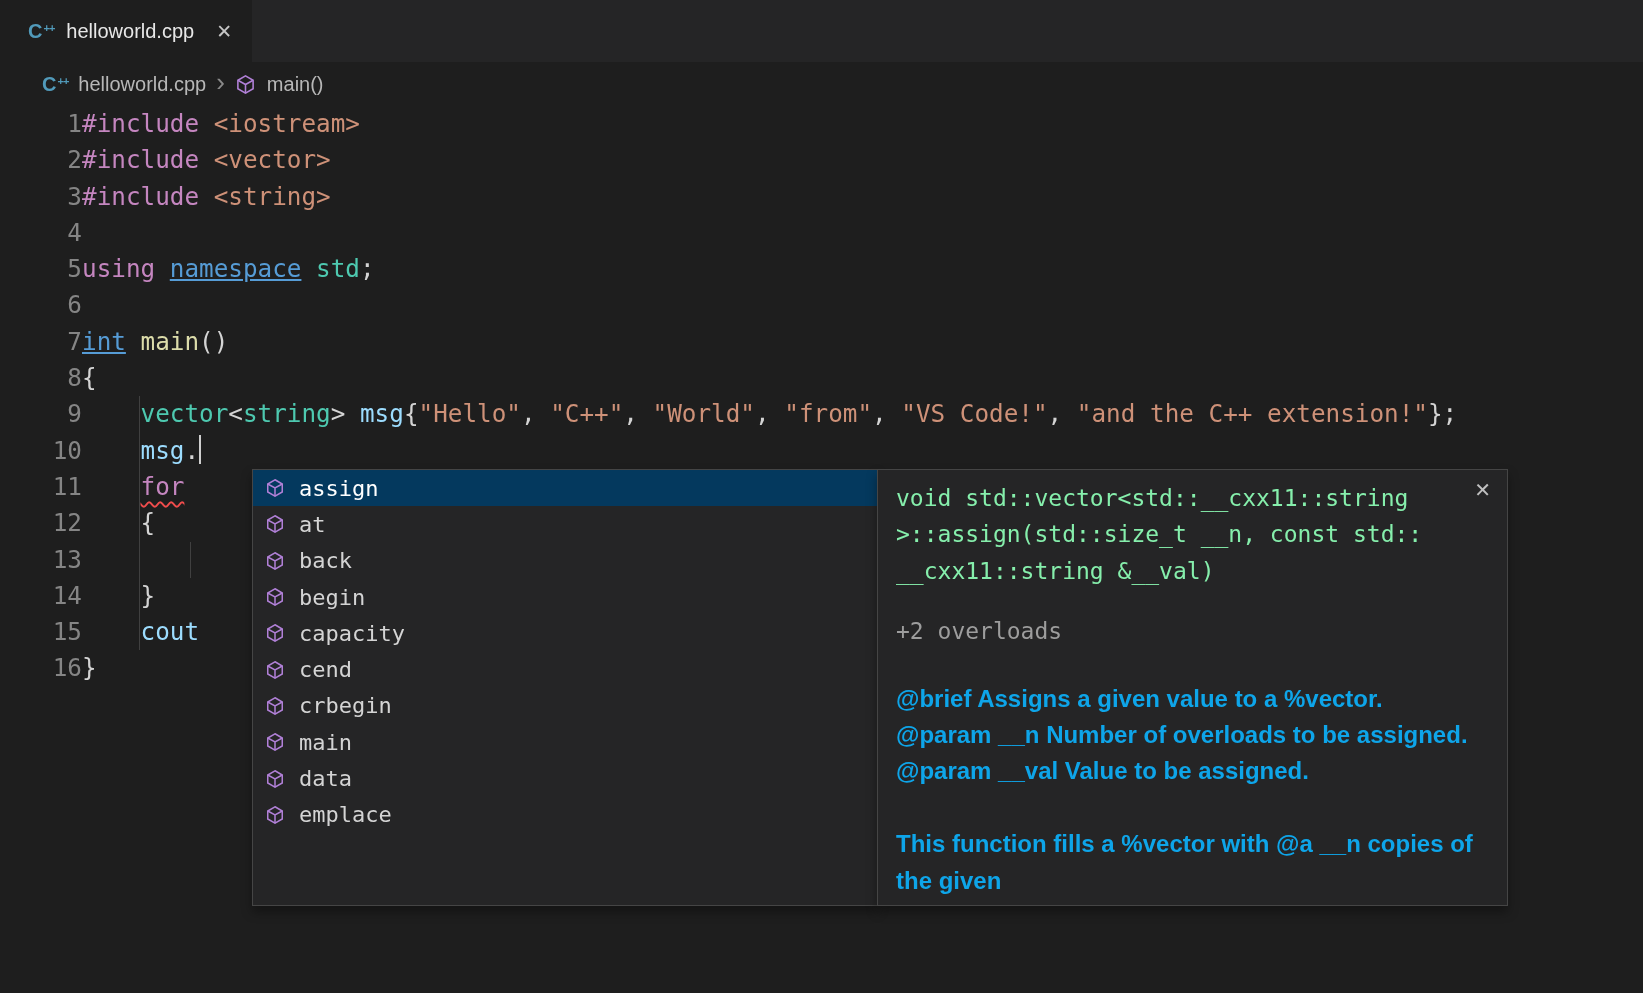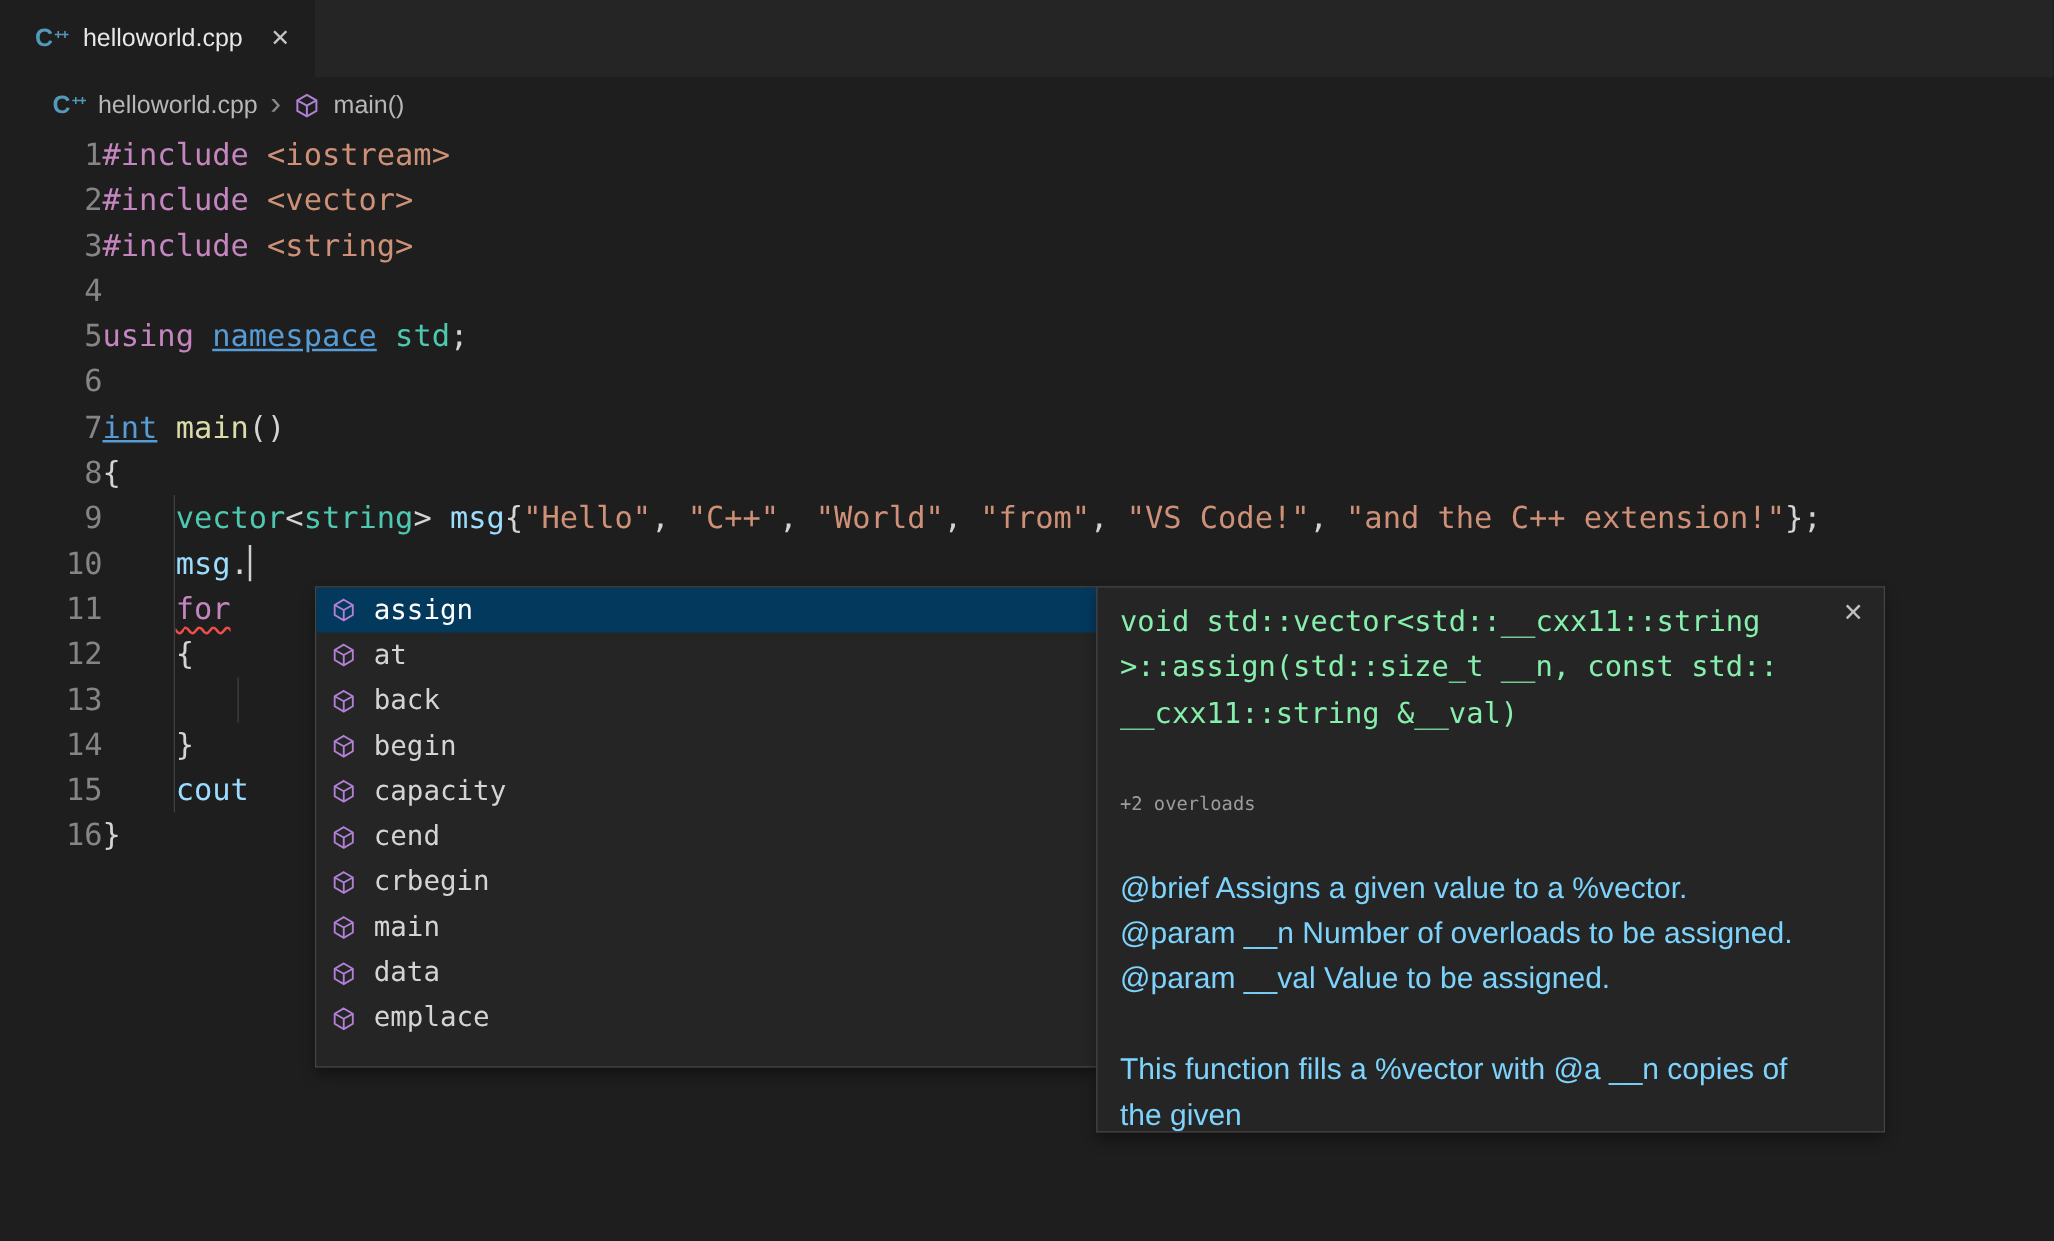--- a/index.html
+++ b/index.html
@@ -29,34 +29,34 @@
   .c-string{color:var(--string);}
   .c-variable{color:var(--variable);}
   .c-text{color:var(--text);}
   .squiggle{text-decoration:underline;text-decoration-style:wavy;text-decoration-color:var(--squiggle);
     text-decoration-thickness:1.6px;text-underline-offset:6px;}
   .cursor{display:inline-block;width:2px;height:29px;background:#cfcfcf;vertical-align:middle;transform:translateY(-2px);}
   .guide{position:absolute;width:1px;background:#404040;}
   .g1{left:139px;top:290px;height:254px;}
   .g2{left:190px;top:436px;height:36px;}
   
-  .suggest{position:absolute;left:252px;top:363px;width:626px;height:385px;background:var(--panel-bg);
+  .suggest{position:absolute;left:252px;top:363px;width:626px;height:437px;background:var(--panel-bg);
     border:1px solid var(--border);box-sizing:border-box;box-shadow:0 6px 10px rgba(0,0,0,.35);overflow:hidden;}
   .suggest-item{display:flex;align-items:center;gap:13px;height:36.3px;padding-left:11px;cursor:pointer;}
   .suggest-item.selected{background:var(--selection);}
   .suggest-label{font-family:"DejaVu Sans Mono","Liberation Mono",monospace;font-size:22px;color:var(--text);}
   .suggest-item.selected .suggest-label{color:#ffffff;}
   
   .docs{position:absolute;left:877px;top:363px;width:631px;height:437px;background:var(--panel-bg);
     border:1px solid var(--border);box-sizing:border-box;padding:10px 20px 0 18px;overflow:hidden;
     box-shadow:0 6px 10px rgba(0,0,0,.35);}
   .doc-close{position:absolute;top:8px;right:16px;color:#c0c0c0;font-size:20px;cursor:pointer;}
   .sig{font-size:23px;line-height:36.4px;color:#86efac;white-space:pre-wrap;}
-  .overloads{font-size:15px;line-height:36.4px;color:#9d9d9d;margin-top:36px;}
-  .desc{font-size:24px;line-height:36.4px;color:#7dd3fc;margin-top:31px;}
+  .overloads{font-size:23px;line-height:36.4px;color:#9d9d9d;margin-top:24px;}
+  .desc{font-size:24px;line-height:36.4px;color:#0ea5e9;margin-top:31px;font-weight:bold;}
 </style>
 </head>
 <body>
 
 <div class="tabbar">
   <div class="tab">
     <span class="cpp-icon">C<span class="pp">++</span></span>
     <span class="tab-title">helloworld.cpp</span>
     <span class="tab-close">✕</span>
   </div>

